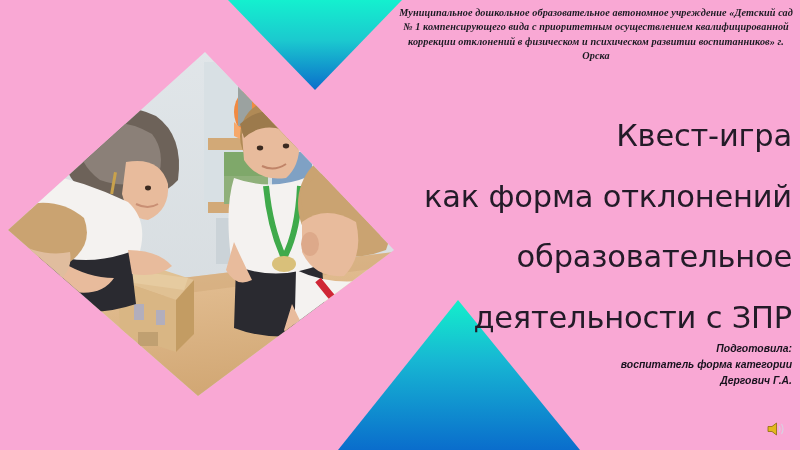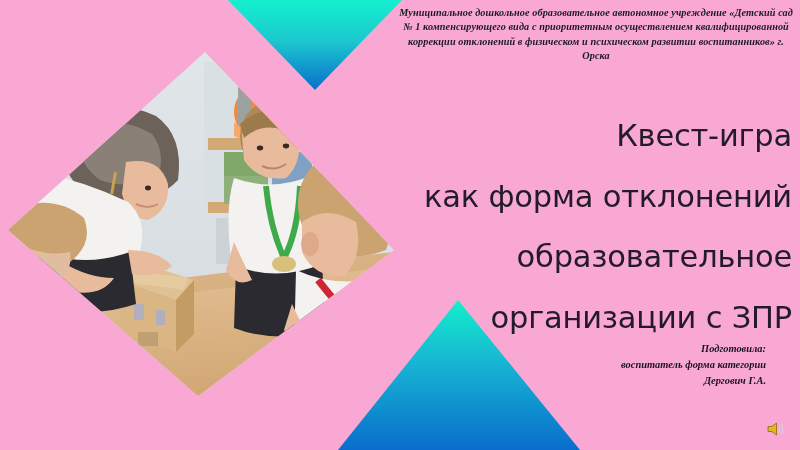--- a/index.html
+++ b/index.html
@@ -75,25 +75,25 @@
     line-height: 1.33;
     color: #231b28;
     letter-spacing: -0.2px;
     white-space: nowrap;
   }
   #title .tline { display: block; margin-top: 20px; }
 
   
   #author {
     position: absolute;
-    left: 494px;
+    left: 520px;
     top: 341px;
     width: 272px;
     text-align: right;
-    font-family: Liberation Serif, serif;
+    font-family: Liberation Sans, sans-serif;
     font-weight: bold;
     font-style: italic;
     font-size: 10.4px;
     line-height: 1.55;
     color: #18121e;
   }
   #author .aline { display: block; }
 
   
   #audio-icon {
@@ -231,21 +231,21 @@
     <span>Муниципальное дошкольное образовательное автономное учреждение</span>
     <span>«Детский сад № 1 компенсирующего вида с приоритетным осуществлением</span>
     <span>квалифицированной коррекции отклонений в физическом и психическом</span>
     <span>развитии воспитанников» г. Орска</span>
   </div>
 
   <div id="title">
     <span class="tline">Квест-игра</span>
     <span class="tline">как форма отклонений</span>
     <span class="tline">образовательное</span>
-    <span class="tline">организации с ЗПР</span>
+    <span class="tline">деятельности с ЗПР</span>
   </div>
 
   <div id="author">
     <span class="aline">Подготовила:</span>
     <span class="aline">воспитатель форма категории</span>
     <span class="aline">Дергович Г.А.</span>
   </div>
 
   <div id="audio-icon">
     <svg width="20" height="18" viewBox="0 0 20 18">

